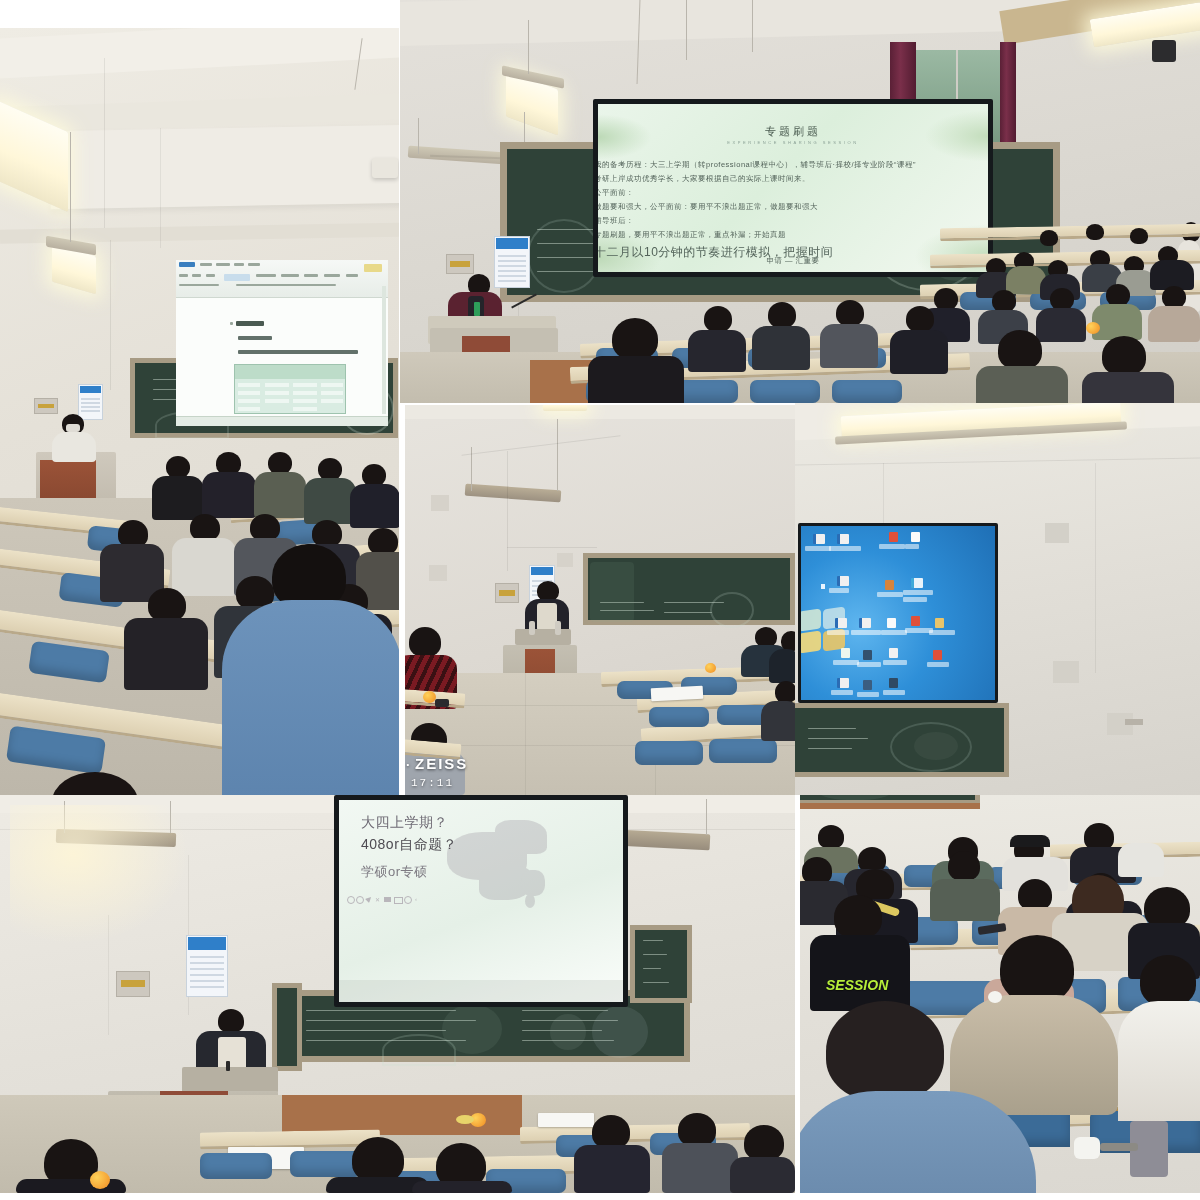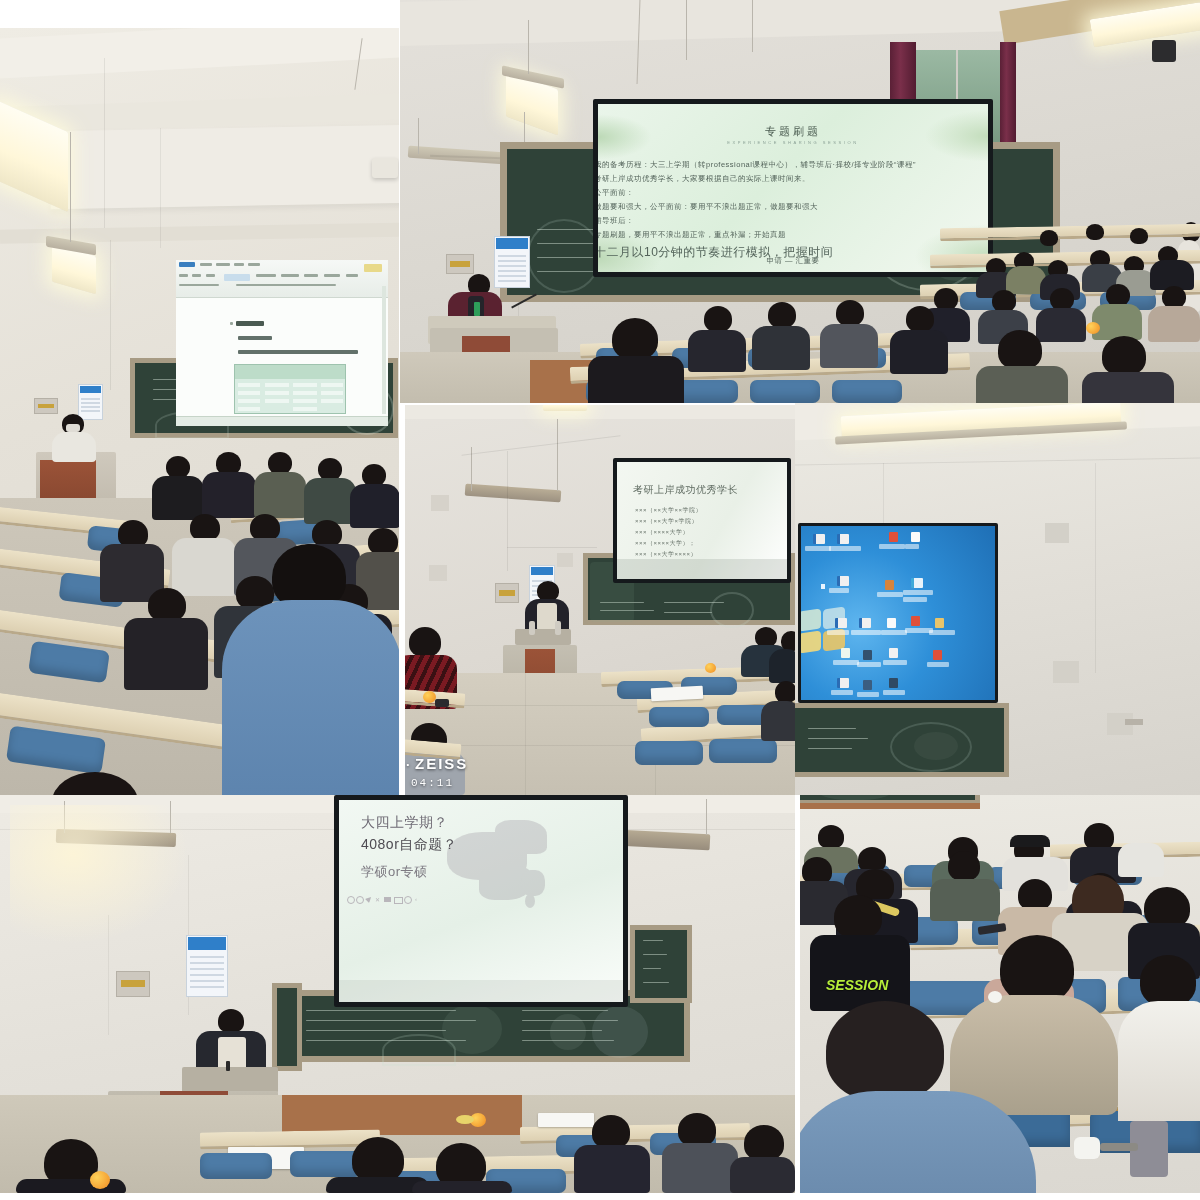--- a/index.html
+++ b/index.html
@@ -376,31 +376,20 @@
 
     <div class="blackboard" style="left:178px;top:148px;width:212px;height:72px;border-width:5px;">
       <div class="chalkline" style="left:12px;top:44px;width:44px;"></div>
       <div class="chalkline" style="left:12px;top:52px;width:54px;"></div>
       <div class="chalkline" style="left:76px;top:44px;width:60px;"></div>
       <div class="chalkline" style="left:76px;top:54px;width:48px;"></div>
       <div class="bb-art" style="left:2px;top:4px;width:44px;height:60px;background:rgba(135,180,150,.2);border-radius:4px;"></div>
       <div class="bb-art" style="left:122px;top:34px;width:40px;height:32px;border-radius:50%;border:2px solid rgba(200,222,208,.4);"></div>
     </div>
 
-    <div class="screenframe" style="left:208px;top:53px;width:178px;height:125px;">
-      <div class="screen slide-white">
-        <div class="slide-text" style="left:16px;top:21px;font-size:10px;color:#5e6a60;">考研上岸成功优秀学长</div>
-        <div class="slide-text" style="left:18px;top:44px;font-size:6px;color:#6a756c;">×××（××大学××学院）</div>
-        <div class="slide-text" style="left:18px;top:55px;font-size:6px;color:#6a756c;">×××（××大学×学院）</div>
-        <div class="slide-text" style="left:18px;top:66px;font-size:6px;color:#6a756c;">×××（××××大学）</div>
-        <div class="slide-text" style="left:18px;top:77px;font-size:6px;color:#6a756c;">×××（××××大学）；</div>
-        <div class="slide-text" style="left:18px;top:88px;font-size:6px;color:#6a756c;">×××（××大学××××）</div>
-        <div style="position:absolute;left:0;right:0;bottom:0;height:20px;background:rgba(150,160,152,.28);"></div>
-      </div>
-    </div>
 
     <div class="poster" style="left:124px;top:160px;width:26px;height:40px;">
       <div class="poster-hd"></div>
       <div class="poster-ln" style="top:38%"></div>
         <div class="poster-ln" style="top:50%"></div>
       <div class="poster-ln" style="top:62%"></div>
         <div class="poster-ln" style="top:74%"></div>
     </div>
     <div class="panelbox" style="left:90px;top:178px;width:24px;height:20px;">
         <i></i>
@@ -445,21 +434,21 @@
     <div class="head" style="left:4px;top:222px;width:32px;height:30px;"></div>
     <div class="body" style="left:-10px;top:250px;width:62px;height:54px;background:repeating-linear-gradient(115deg,#7a1a22 0 5px,#3a1013 5px 9px);"></div>
     <div class="head" style="left:6px;top:318px;width:36px;height:32px;"></div>
     <div class="body" style="left:-10px;top:346px;width:70px;height:44px;background:#9fa5ad;"></div>
     <div class="desk" style="left:-14px;top:286px;width:74px;height:12px;transform:rotate(4deg);"></div>
     <div class="desk" style="left:-14px;top:336px;width:70px;height:13px;transform:rotate(5deg);"></div>
     <div class="fruit" style="left:18px;top:286px;width:13px;height:12px;"></div>
     <div class="phone" style="left:30px;top:294px;width:14px;height:8px;"></div>
 
     <span class="wmk" style="left:10px;top:350px;font-size:15px;">ZEISS</span>
-    <span class="wmk mono" style="left:6px;top:372px;font-size:11px;font-weight:normal;">04:11</span>
+    <span class="wmk mono" style="left:6px;top:372px;font-size:11px;font-weight:normal;">17:11</span>
     <span class="wmk" style="left:1px;top:352px;font-size:13px;">·</span>
   </div>
 
   <div class="panel" style="left:795px;top:403px;width:405px;height:392px;background:#e0ddd6;">
     <div class="wall" style="background:linear-gradient(170deg,#eceae3 0%,#e1ded7 50%,#d6d3cc 100%);"></div>
     <div class="beam" style="left:-20px;top:-10px;width:460px;height:40px;background:#efece5;transform:rotate(-2deg);"></div>
     <div class="ceilinglight" style="left:46px;top:6px;width:280px;height:22px;transform:rotate(-3deg);"></div>
     <div class="lightbar" style="left:40px;top:26px;width:292px;height:8px;transform:rotate(-3deg);"></div>
     <div style="position:absolute;left:0;top:58px;width:405px;height:1px;background:rgba(0,0,0,.07);transform:rotate(-1deg);"></div>
     <div style="position:absolute;left:88px;top:60px;width:1px;height:250px;background:rgba(0,0,0,.06);"></div>

